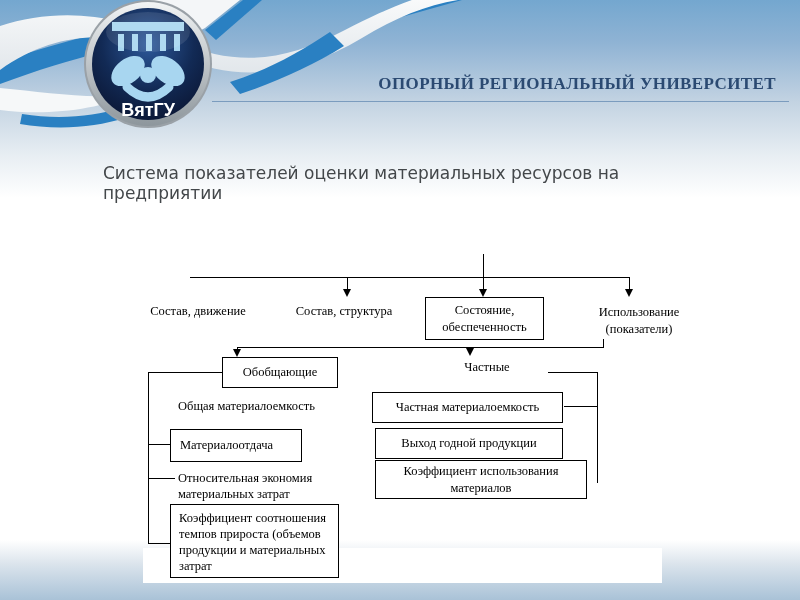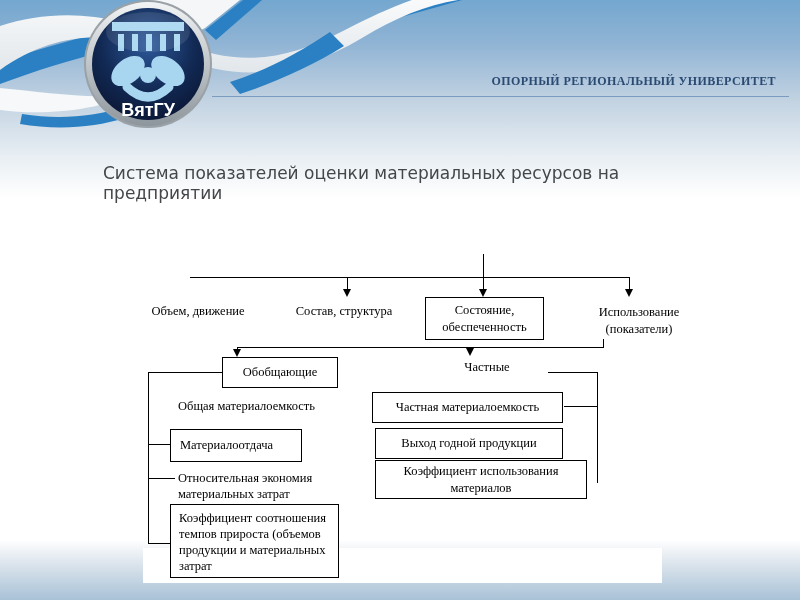--- a/index.html
+++ b/index.html
@@ -13,21 +13,21 @@
   }
   .abs{position:absolute;}
   
   .ribbon{left:0;top:0;}
   .logo{left:78px;top:-6px;}
   .banner{
     left:212px;top:74px;width:577px;
     text-align:right;padding:0 13px 7px 0;box-sizing:border-box;
     border-bottom:1px solid #7b9cbe;
     font-family:"Liberation Serif", serif;font-weight:bold;
-    font-size:12px;letter-spacing:.4px;color:#2b4a72;
+    font-size:17px;letter-spacing:.4px;color:#2b4a72;
   }
   
   .pagetitle{
     left:103px;top:163px;width:640px;
     font-family:"DejaVu Sans", sans-serif;
     font-size:17px;color:#43474a;
   }
   
   .dg{font-family:"Liberation Serif", serif;font-size:12.5px;color:#000;z-index:2;}
   .line{background:#000;z-index:2;}
@@ -102,21 +102,21 @@
 
 
   <div class="abs line" style="left:483px;top:254px;width:1px;height:36px;"></div>
   <div class="abs line" style="left:190px;top:277px;width:440px;height:1px;"></div>
   <div class="abs line" style="left:347px;top:277px;width:1px;height:13px;"></div>
   <div class="abs line" style="left:629px;top:277px;width:1px;height:13px;"></div>
   <div class="abs ah" style="left:343px;top:289px;"></div>
   <div class="abs ah" style="left:479px;top:289px;"></div>
   <div class="abs ah" style="left:625px;top:289px;"></div>
 
-  <div class="abs dg ctr" style="left:137px;top:304px;width:122px;">Объем, движение</div>
+  <div class="abs dg ctr" style="left:137px;top:304px;width:122px;">Состав, движение</div>
   <div class="abs dg ctr" style="left:283px;top:304px;width:122px;">Состав, структура</div>
   <div class="abs dg box ctr" style="left:425px;top:297px;width:119px;height:43px;line-height:17px;padding-top:4px;">
     <div>Состояние,</div>
     <div>обеспеченность</div>
   </div>
   <div class="abs dg ctr" style="left:578px;top:304px;width:122px;line-height:17px;">
     <div>Использование</div>
     <div>(показатели)</div>
   </div>
 

